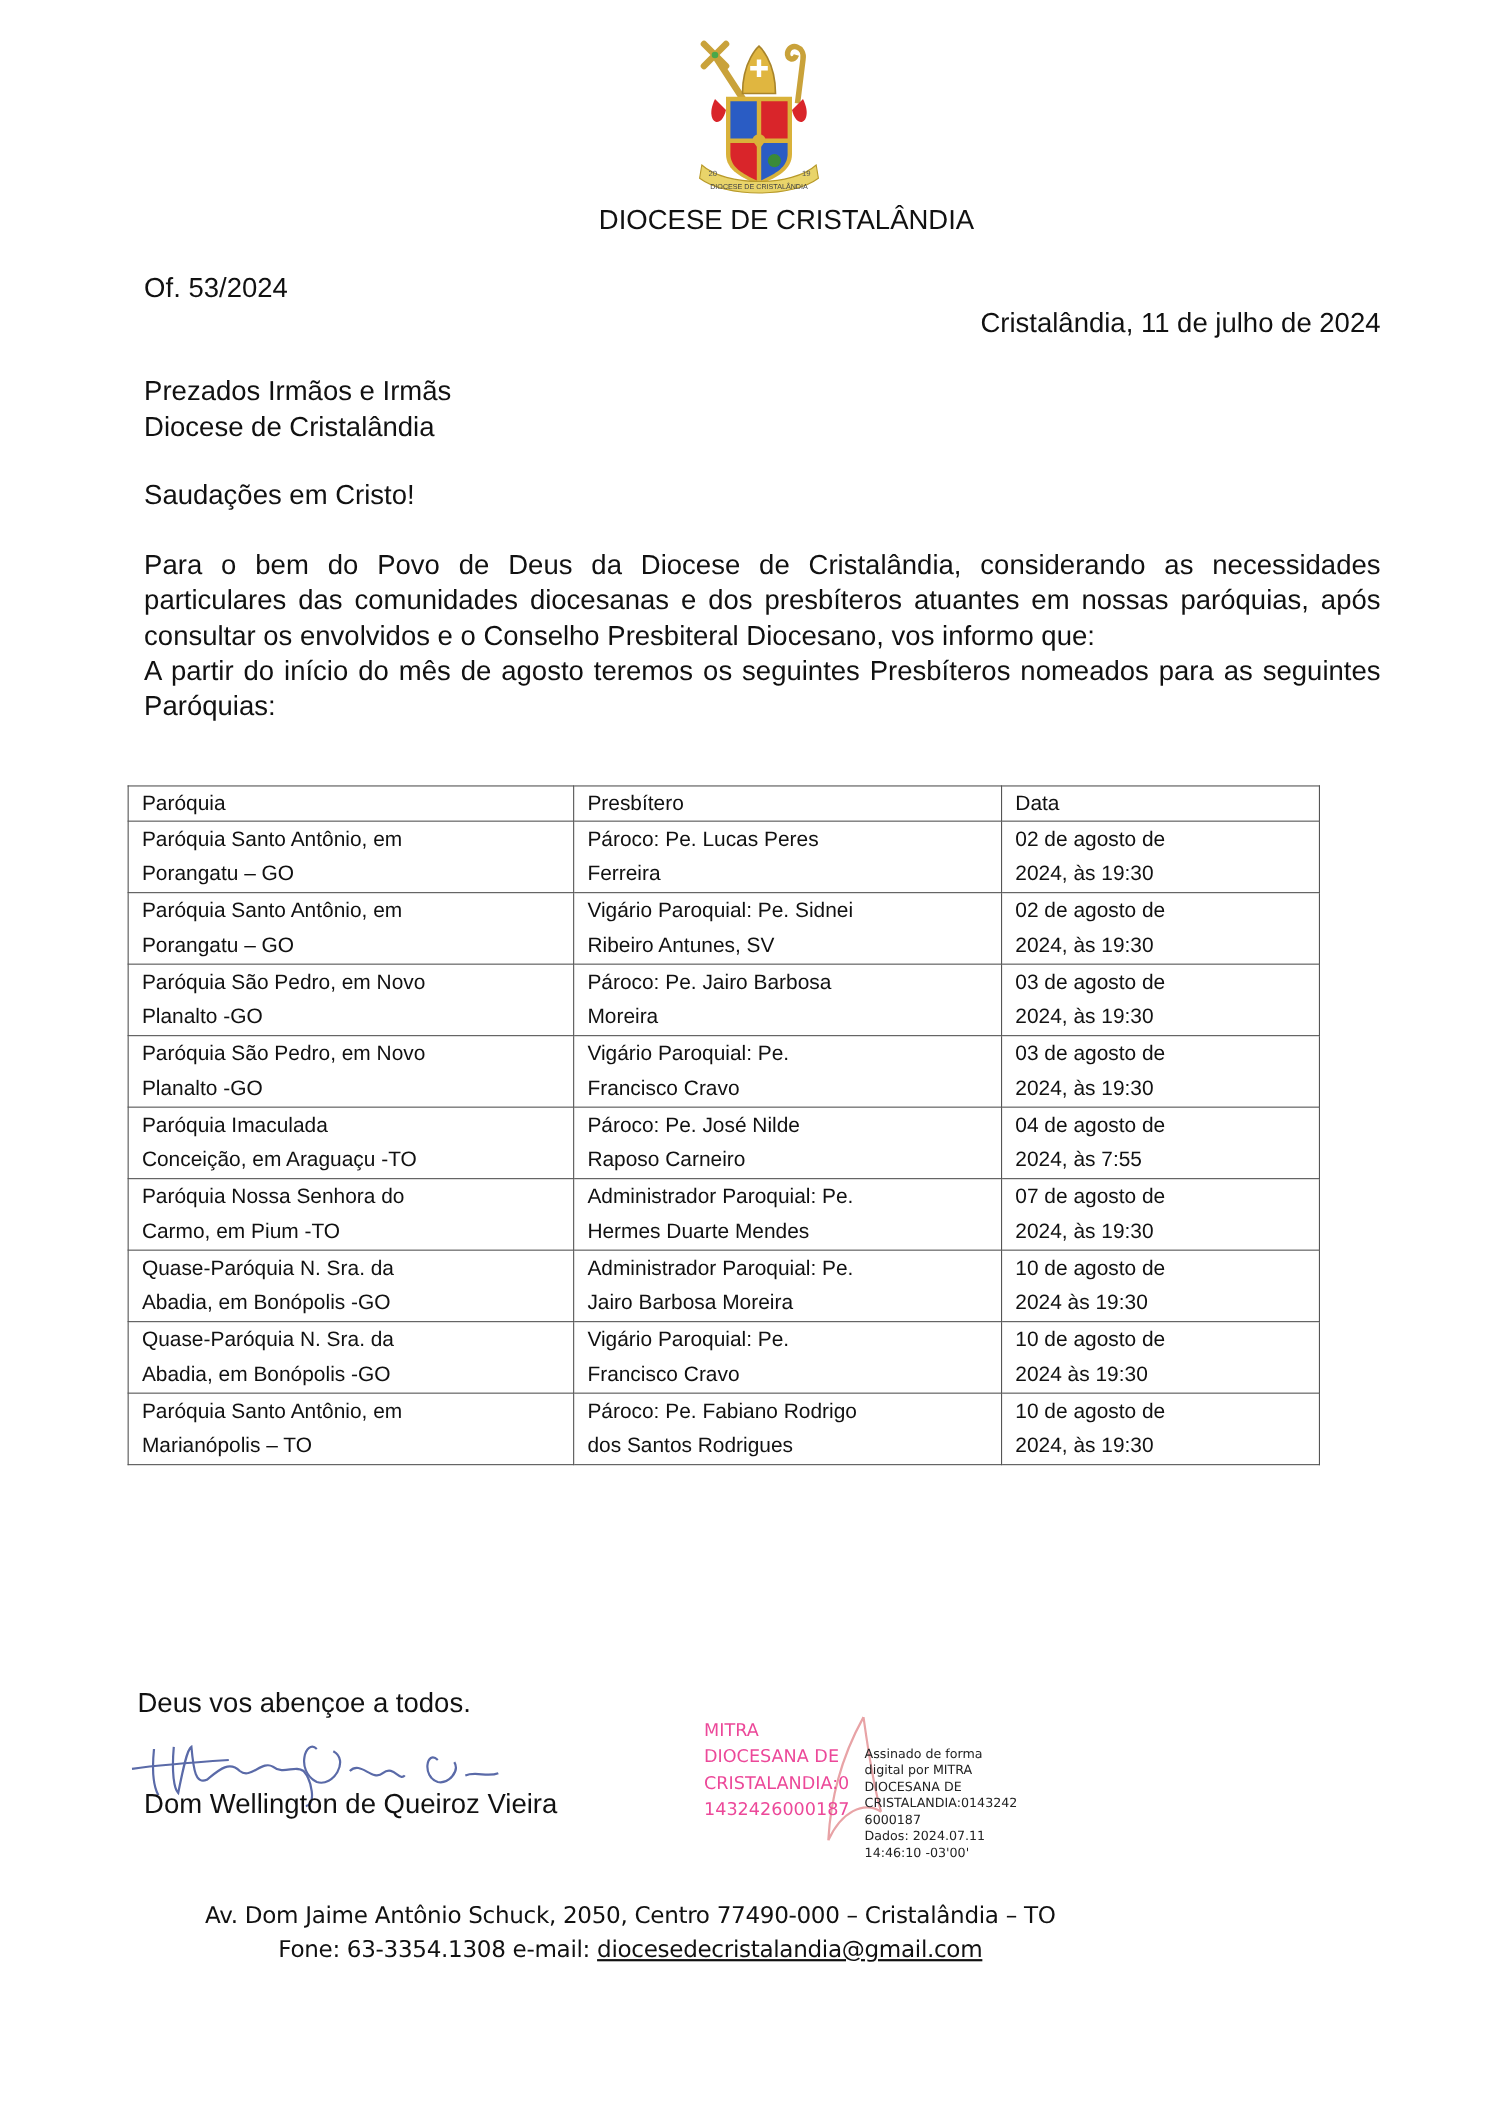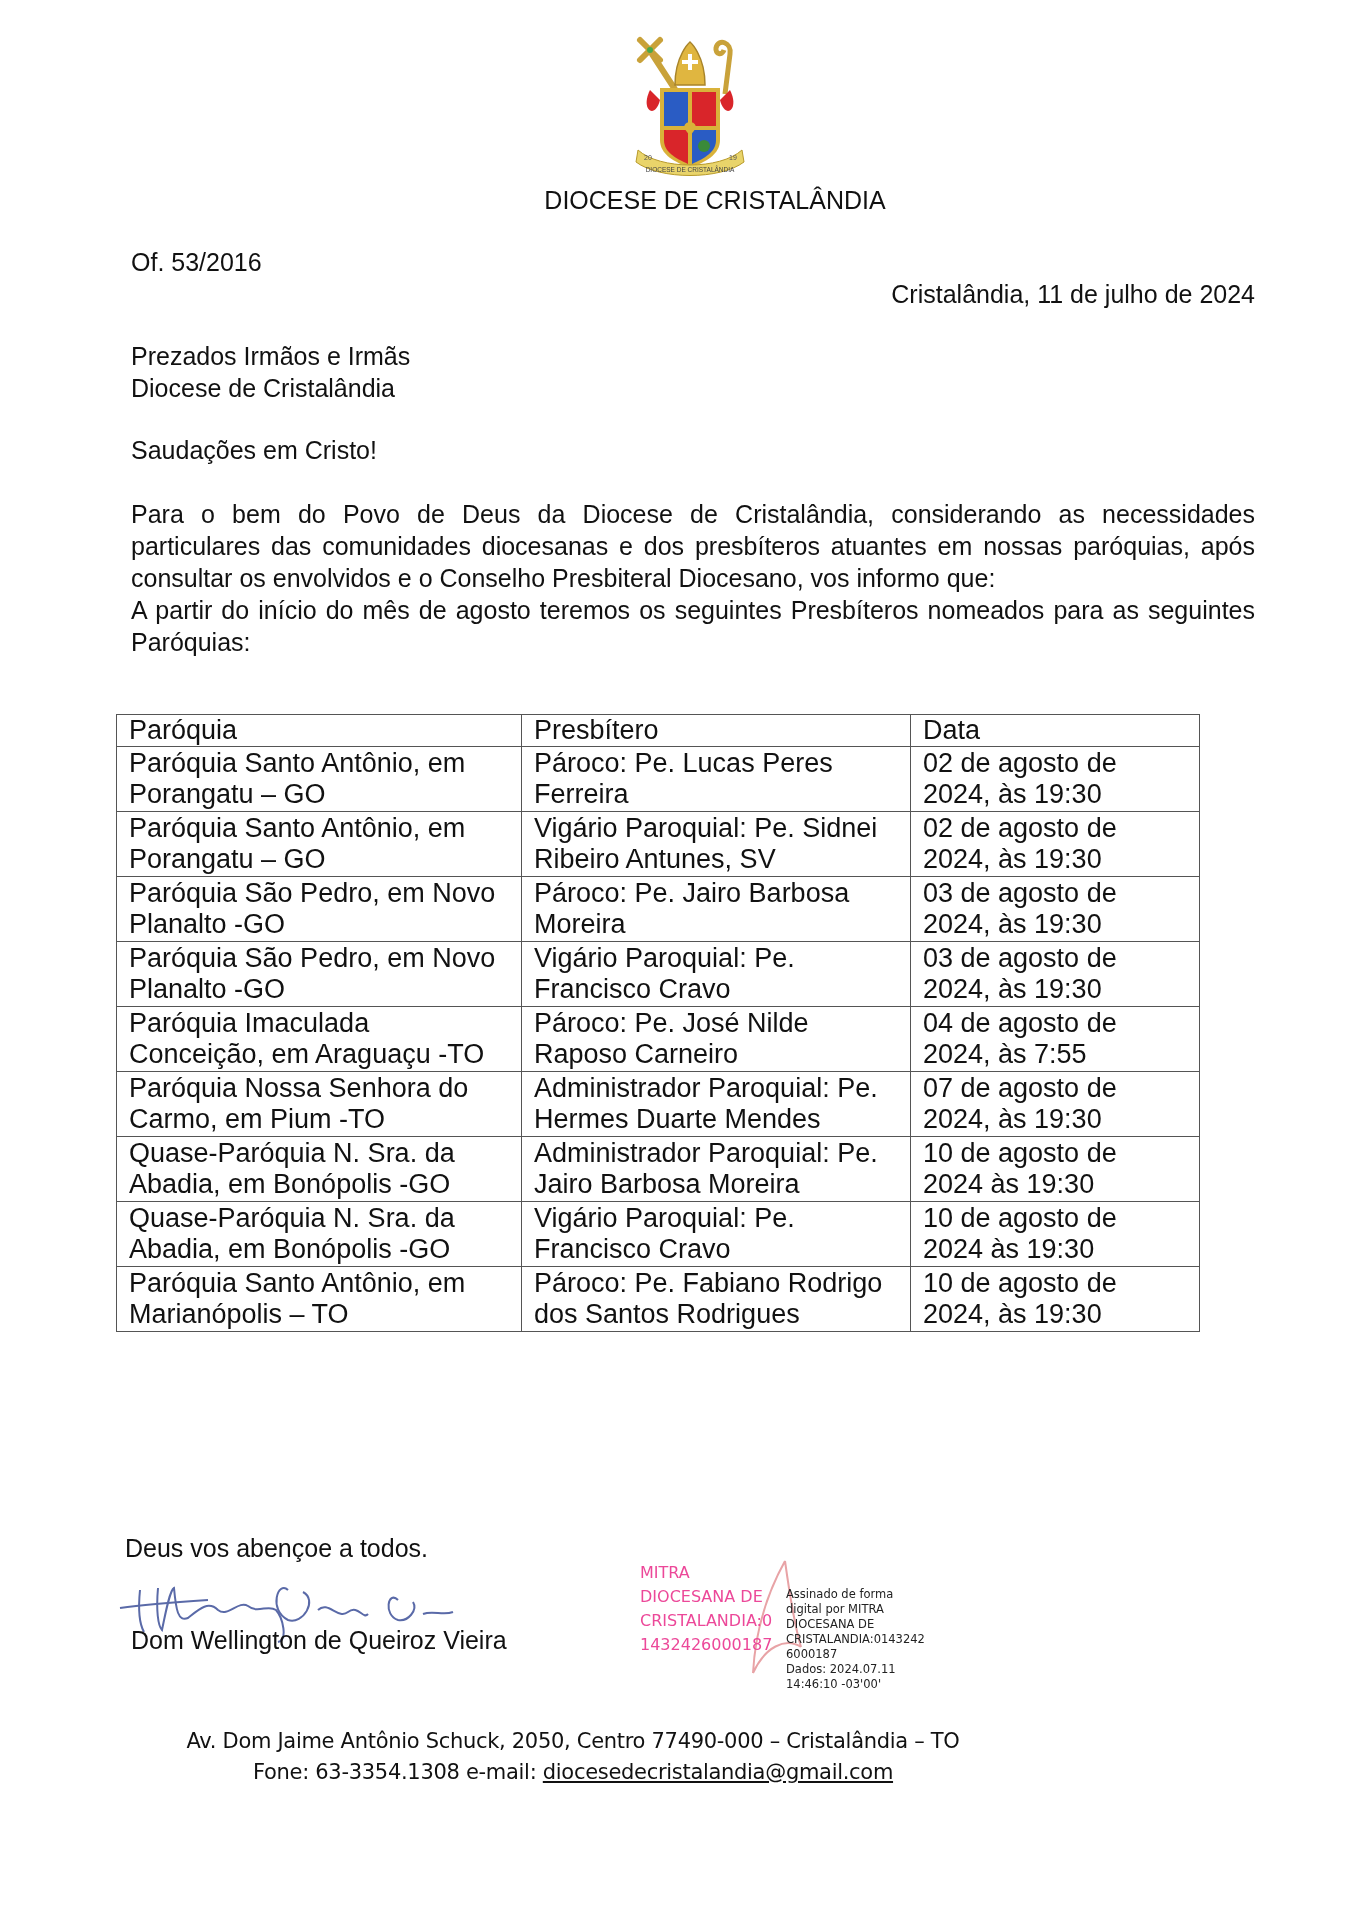--- a/index.html
+++ b/index.html
@@ -9,21 +9,21 @@
   .t26 { font-size:25px; line-height:32px; }
   #logo { left:630px; top:30px; width:120px; height:150px; }
   #org-title { left:0; width:1430px; top:184px; text-align:center; }
   #ref { left:131px; top:246px; }
   #date { right:103px; top:278px; text-align:right; }
   #greet-block { left:131px; top:340px; }
   #salut { left:131px; top:434px; }
   #body-text { left:131px; top:498px; width:1124px; text-align:justify; }
   #body-text p { margin:0; }
   table#appt { position:absolute; left:116px; top:714px; border-collapse:collapse;
-               font-size:27px; line-height:31px; }
+               font-size:19px; line-height:31px; }
   table#appt td { border:1.5px solid #555; vertical-align:top; padding:1px 10px 1px 12px; }
   table#appt tr.hdr td { padding-top:0; padding-bottom:0; }
   .c1 { width:382px; } .c2 { width:366px; } .c3 { width:266px; }
   #closing { left:125px; top:1532px; }
   #sig-svg { left:118px; top:1570px; width:450px; height:80px; }
   #signer { left:131px; top:1624px; }
   #digsig { left:640px; top:1555px; width:320px; height:120px; }
   #digsig .left { position:absolute; left:0; top:6px; font-size:16px; line-height:24px; color:#ec4899; font-family:"DejaVu Sans", sans-serif; }
   #digsig .right { position:absolute; left:146px; top:0; font-size:11.5px; line-height:15px; color:#222; font-family:"DejaVu Sans", sans-serif;margin-top:32px; }
   #digsig .mark { position:absolute; left:105px; top:2px; width:60px; height:120px; }
@@ -61,21 +61,21 @@
 
     <path d="M8 120 C30 140 90 140 112 120 L114 132 C90 150 30 150 6 132 Z" fill="#e9d46a" stroke="#b89a2a" stroke-width="1"></path>
     <text x="14" y="130" font-size="7" fill="#555" font-family="Liberation Sans, sans-serif">20</text>
     <text x="99" y="130" font-size="7" fill="#555" font-family="Liberation Sans, sans-serif">19</text>
     <text x="60" y="142" font-size="6.5" fill="#444" text-anchor="middle" font-family="Liberation Sans, sans-serif">DIOCESE DE CRISTALÂNDIA</text>
   </svg>
 </div>
 
 <div id="org-title" class="abs t26">DIOCESE DE CRISTALÂNDIA</div>
 
-<div id="ref" class="abs t26">Of. 53/2016</div>
+<div id="ref" class="abs t26">Of. 53/2024</div>
 <div id="date" class="abs t26">Cristalândia, 11 de julho de 2024</div>
 
 <div id="greet-block" class="abs t26">
   <div>Prezados Irmãos e Irmãs</div>
   <div>Diocese de Cristalândia</div>
 </div>
 
 <div id="salut" class="abs t26">Saudações em Cristo!</div>
 
 <div id="body-text" class="abs t26">

